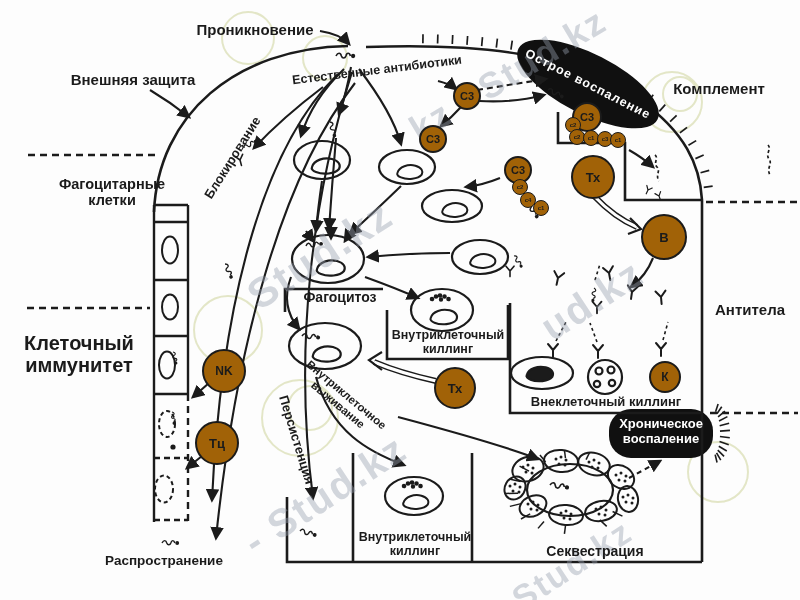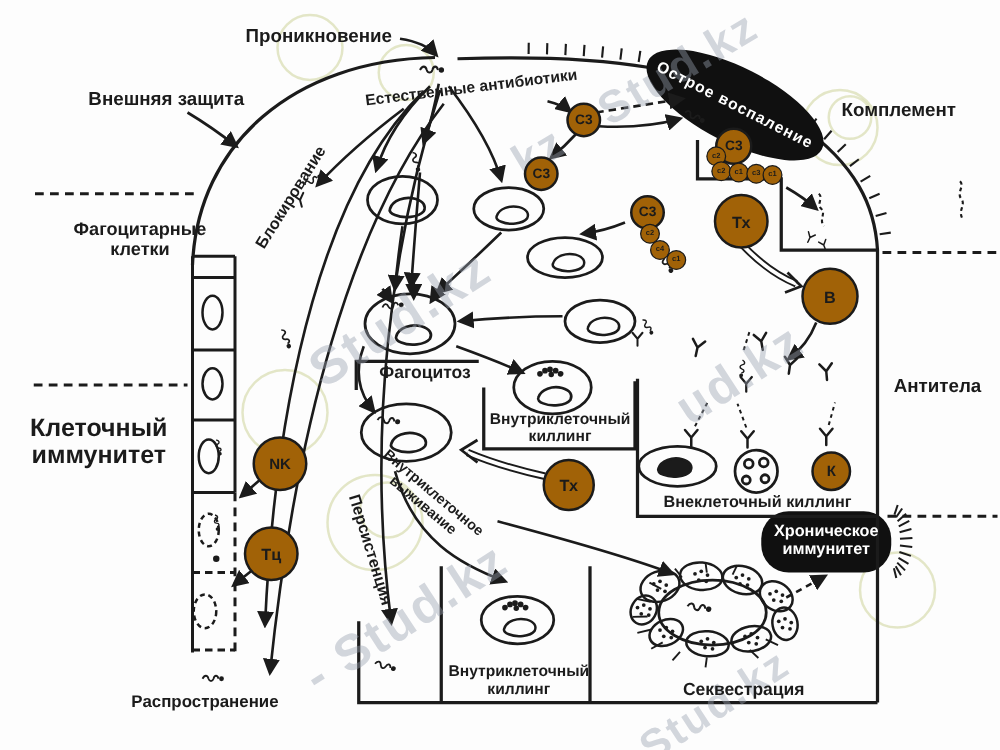--- a/index.html
+++ b/index.html
@@ -343,21 +343,21 @@
 киллинг</div>
     <div class="lbl" style="left: 342px; top: 400px; font-size: 11.5px; transform: translate(-50%, -50%) rotate(40deg);">Внутриклеточное
 выживание</div>
     <div class="lbl" style="left: 296px; top: 440px; font-size: 13px; transform: translate(-50%, -50%) rotate(73deg);">Персистенция</div>
     <div class="lbl" style="left: 415px; top: 544px; font-size: 12.5px; transform: translate(-50%, -50%) rotate(0deg);">Внутриклеточный
 киллинг</div>
     <div class="lbl" style="left: 606px; top: 402px; font-size: 13px; transform: translate(-50%, -50%) rotate(0deg);">Внеклеточный киллинг</div>
     <div class="lbl" style="left: 595px; top: 552px; font-size: 14px; transform: translate(-50%, -50%) rotate(0deg);">Секвестрация</div>
     <div class="lbl" style="left: 588px; top: 84px; font-size: 12.5px; transform: translate(-50%, -50%) rotate(27deg); color: rgb(255, 255, 255); letter-spacing: 1px;">Острое воспаление</div>
     <div class="lbl" style="left: 661px; top: 432px; font-size: 13px; transform: translate(-50%, -50%) rotate(0deg); color: rgb(255, 255, 255);">Хроническое
-иммунитет</div>
+воспаление</div>
     <div class="node" style="left: 453px; top: 82px; width: 24px; height: 24px; font-size: 11px;">С3</div>
     <div class="node" style="left: 419px; top: 125px; width: 24px; height: 24px; font-size: 11px;">С3</div>
     <div class="node" style="left: 504px; top: 156px; width: 24px; height: 24px; font-size: 11px;">С3</div>
     <div class="node" style="left: 572px; top: 102px; width: 26px; height: 26px; font-size: 11px;">С3</div>
     <div class="node" style="left: 571px; top: 155px; width: 40px; height: 40px; font-size: 13px;">Тх</div>
     <div class="node" style="left: 434px; top: 367px; width: 38px; height: 38px; font-size: 13px;">Тх</div>
     <div class="node" style="left: 641px; top: 214px; width: 42px; height: 42px; font-size: 13px;">В</div>
     <div class="node" style="left: 649px; top: 361px; width: 28px; height: 28px; font-size: 12px;">К</div>
     <div class="node" style="left: 202px; top: 349px; width: 40px; height: 40px; font-size: 12px;">NK</div>
     <div class="node" style="left: 195px; top: 421px; width: 40px; height: 40px; font-size: 13px;">Тц</div>

